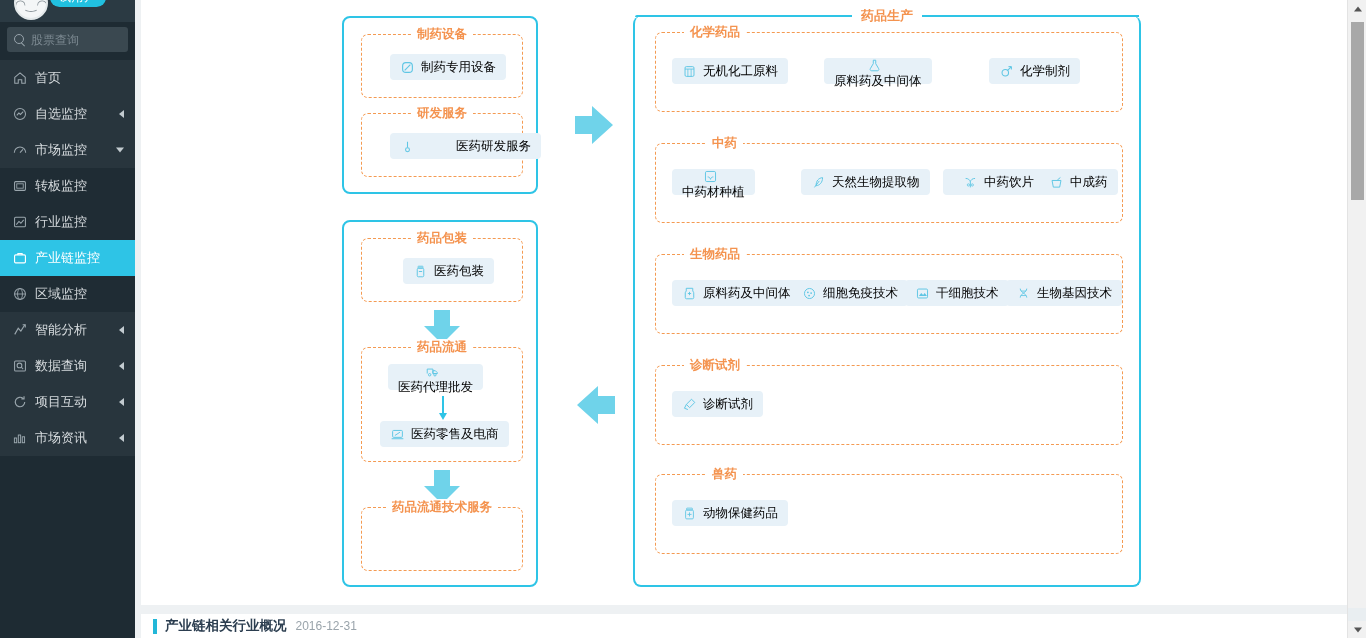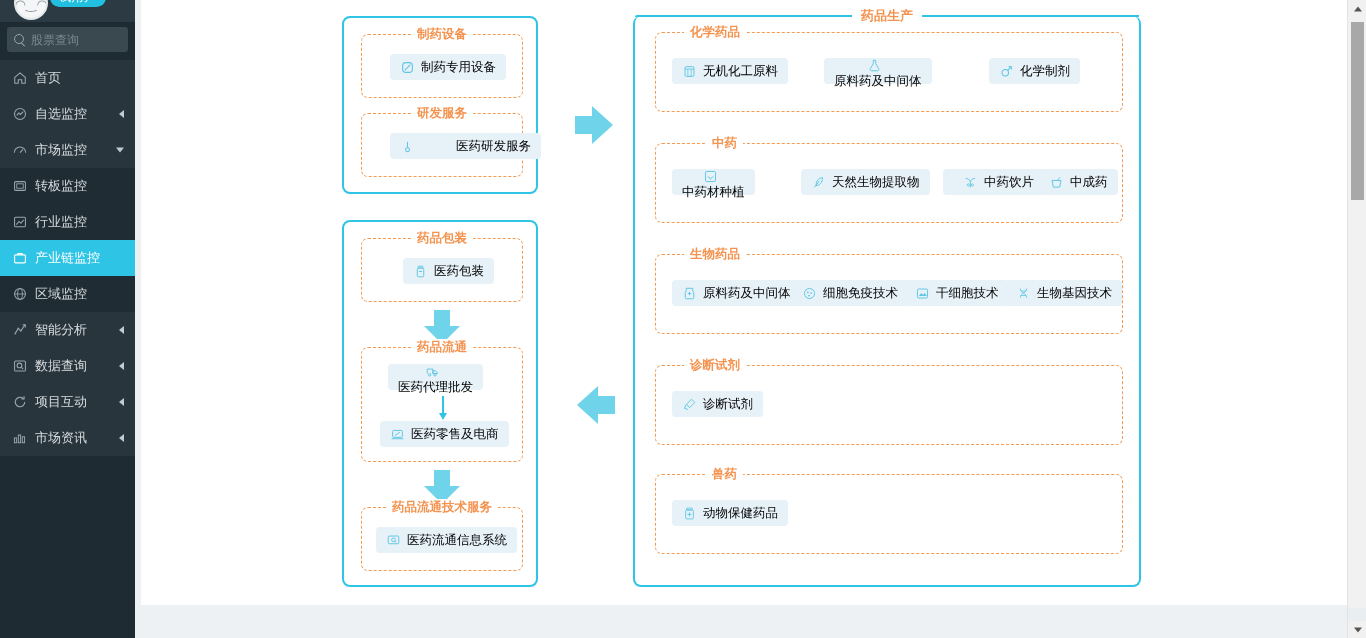--- a/index.html
+++ b/index.html
@@ -441,30 +441,20 @@
           </div>
 
           <div class="bigarrow" style="left:78px; top:248px;">
             <svg width="40" height="36" viewBox="0 0 40 36">
                 <path d="M12 0h16v16h10L20 34 2 16h10z" fill="#6fd3ea"></path>
               </svg>
           </div>
 
           <div class="dashgroup" style="left:17px; top:285px; width:162px; height:64px;">
             <span class="glabel c">药品流通技术服务</span>
-            <span class="tag" style="left:14px; top:19px;">
-              <span class="ti">
-                <svg width="13" height="13" viewBox="0 0 16 16">
-                    <rect x="1.5" y="2.5" width="13" height="9.5" rx="1.3" fill="none" stroke="#5fc6e4" stroke-width="1.2"></rect>
-                    <circle cx="8" cy="7.2" r="2.3" fill="none" stroke="#5fc6e4" stroke-width="1.2"></circle>
-                    <line x1="9.6" y1="8.8" x2="11.3" y2="10.4" stroke="#5fc6e4" stroke-width="1.2"></line>
-                  </svg>
-              </span>
-              <span>医药流通信息系统</span>
-            </span>
           </div>
         </div>
 
         <div class="bigarrow" style="left:434px; top:103px;">
           <svg width="40" height="44" viewBox="0 0 40 44">
               <path d="M0 13h17V3l21 19-21 19v-10H0z" fill="#6fd3ea"></path>
             </svg>
         </div>
         <div class="bigarrow" style="left:434px; top:383px;">
           <svg width="40" height="44" viewBox="0 0 40 44">
@@ -623,20 +613,25 @@
                   </svg>
               </span>
               <span>动物保健药品</span>
             </span>
           </div>
 
         </div>
       </div>
     </div>
 
+    <div class="bottombar">
+      <span class="bb-bar"></span>
+      <span class="bb-title">产业链相关行业概况</span>
+      <span class="bb-date">2016-12-31</span>
+    </div>
   </div>
 
   <div id="vscroll">
     <div class="sbtn up">
         <i></i>
       </div>
     <div class="thumb"></div>
     <div class="track-gap"></div>
     <div class="sbtn dn">
         <i></i>

